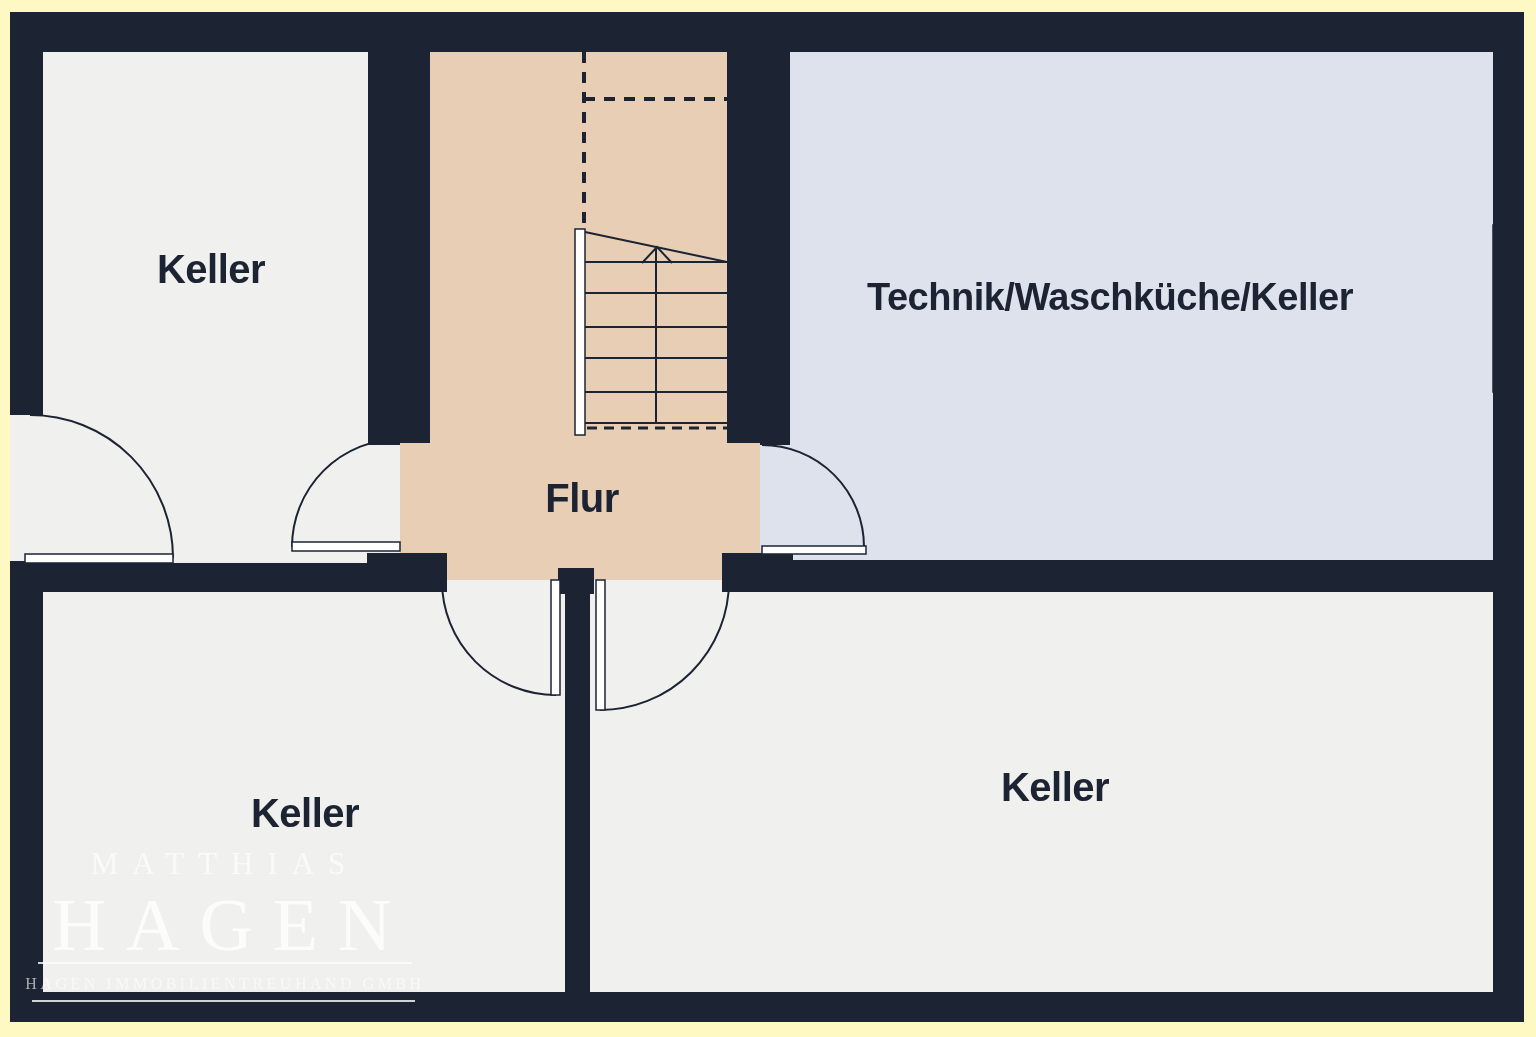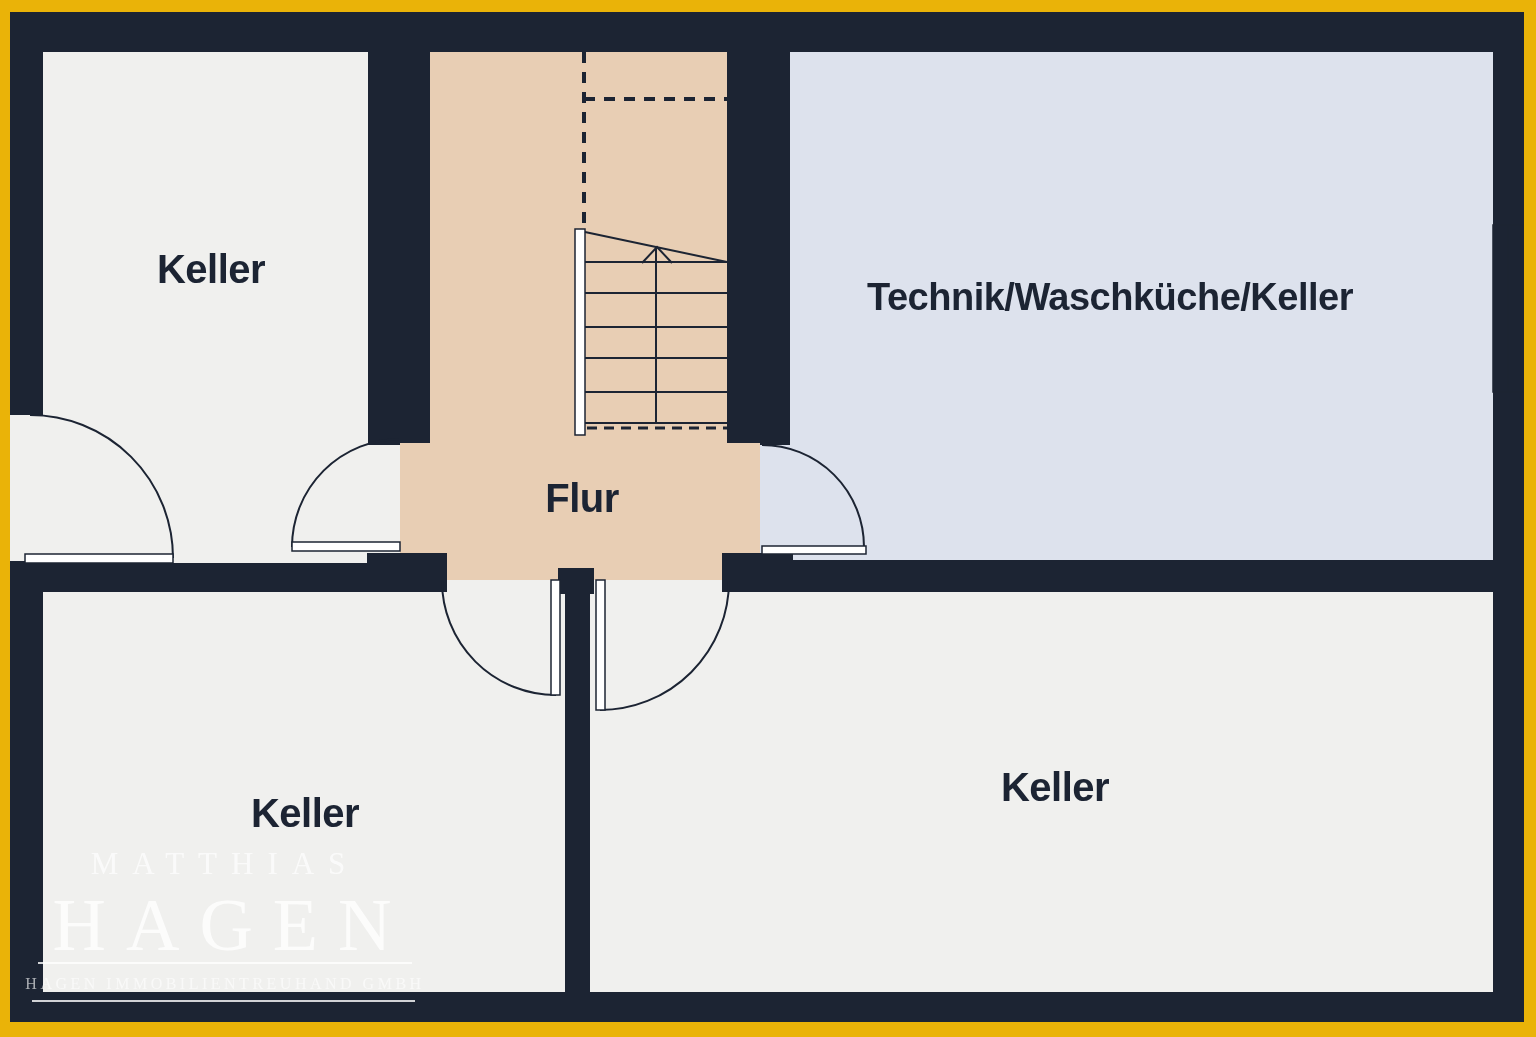--- a/index.html
+++ b/index.html
@@ -1,16 +1,16 @@
 <!DOCTYPE html>
 <html><head>
 <meta charset="utf-8">
 <style>
   html,body{margin:0;padding:0;background:#ffffff;}
-  .stage{position:relative;width:1536px;height:1037px;background:#eab308;overflow:hidden;
+  .stage{position:relative;width:1536px;height:1037px;background:#fef9c3;overflow:hidden;
          font-family:"Liberation Sans",sans-serif;text-align:right;}
   svg{position:absolute;left:0;top:0;}
   .wall{fill:#1c2433;}
   .ln{stroke:#1c2433;stroke-width:2;fill:none;}
   .thin{stroke:#1c2433;stroke-width:1.5;fill:none;}
   .leaf{fill:#ffffff;stroke:#1c2433;stroke-width:1.5;}
   .label{font-family:"Liberation Sans",sans-serif;font-weight:bold;fill:#1c2433;
          text-anchor:middle;letter-spacing:-0.5px;}
   .lab40{font-size:40px;}
   .lab38{font-size:38px;}

